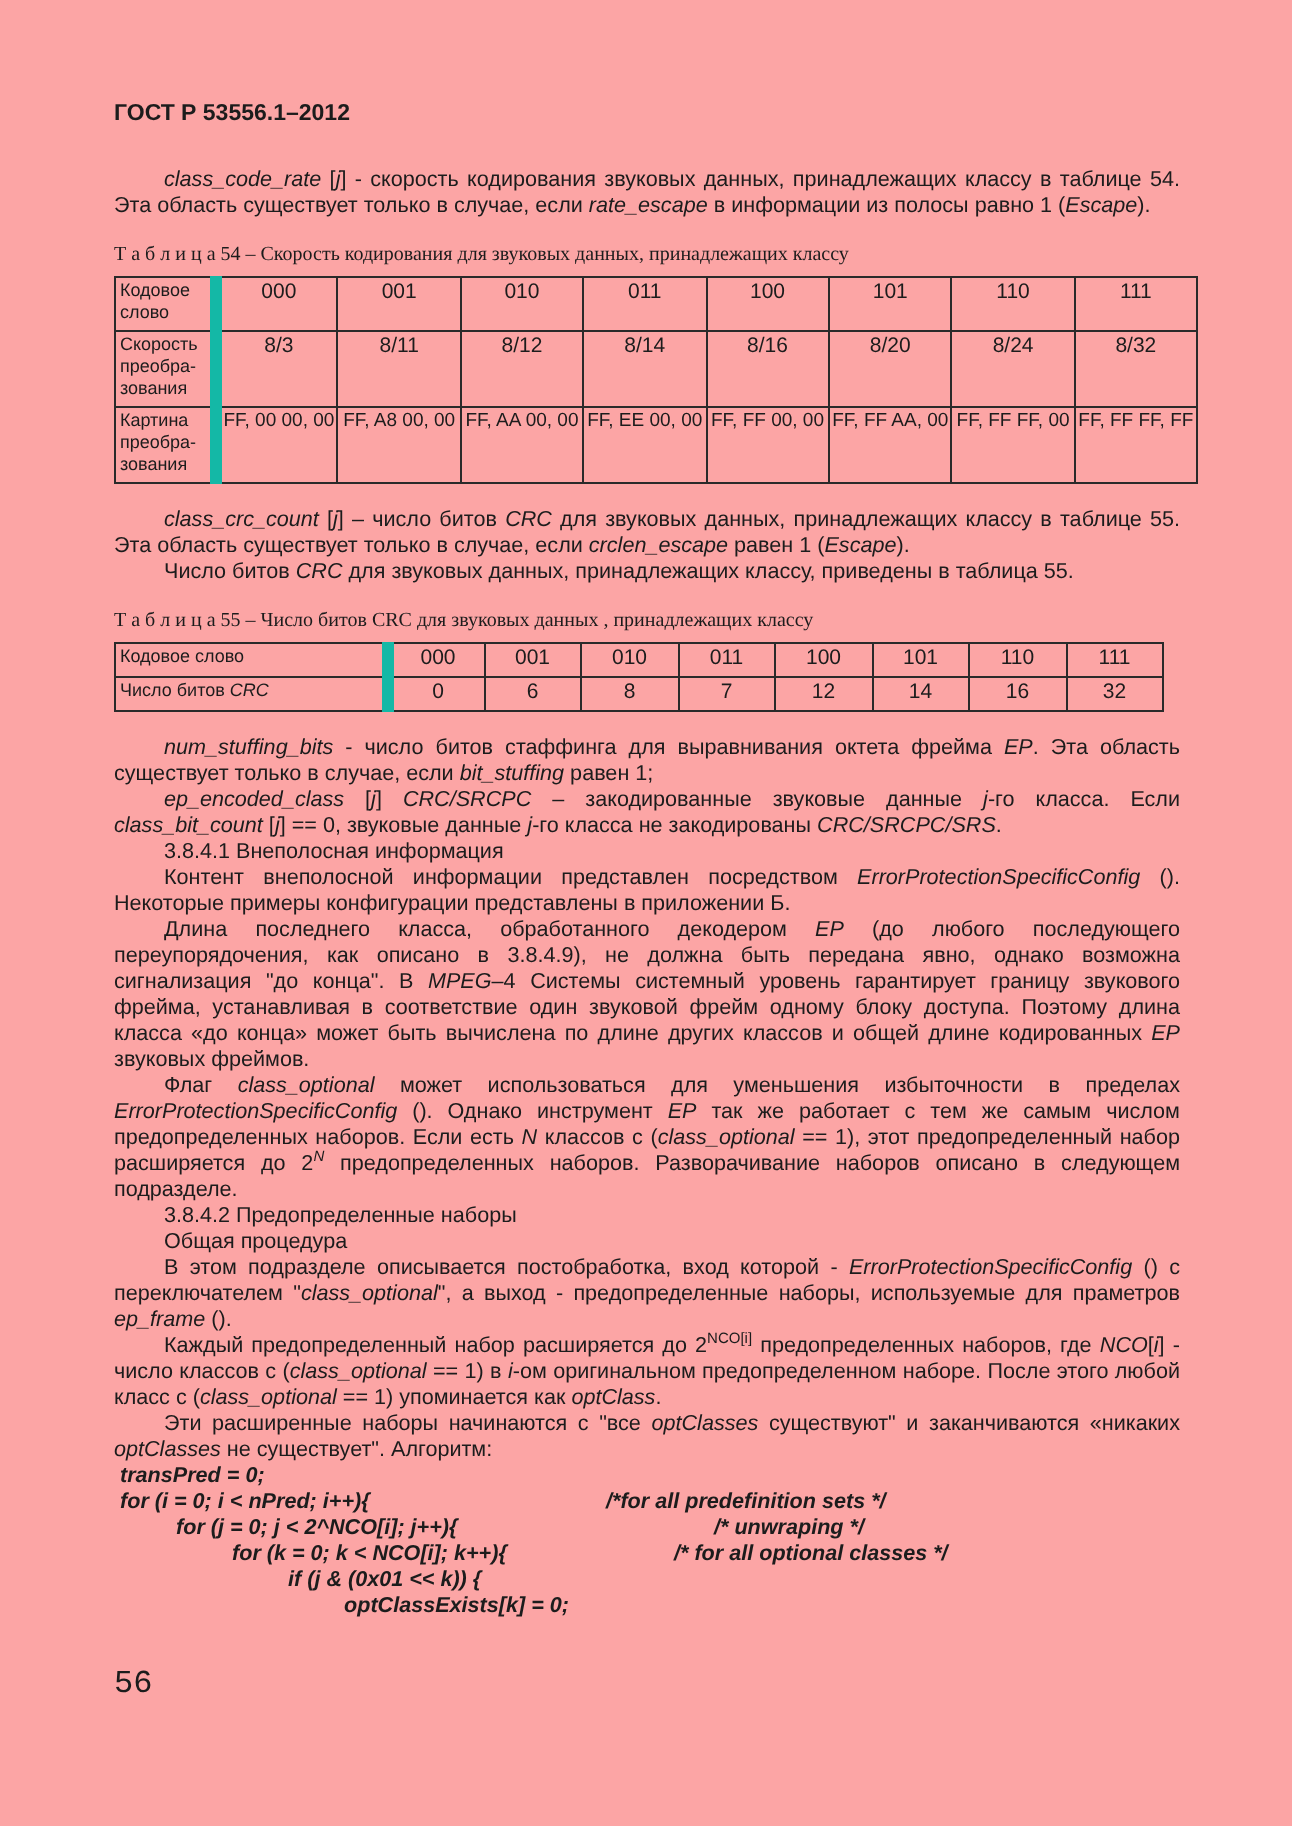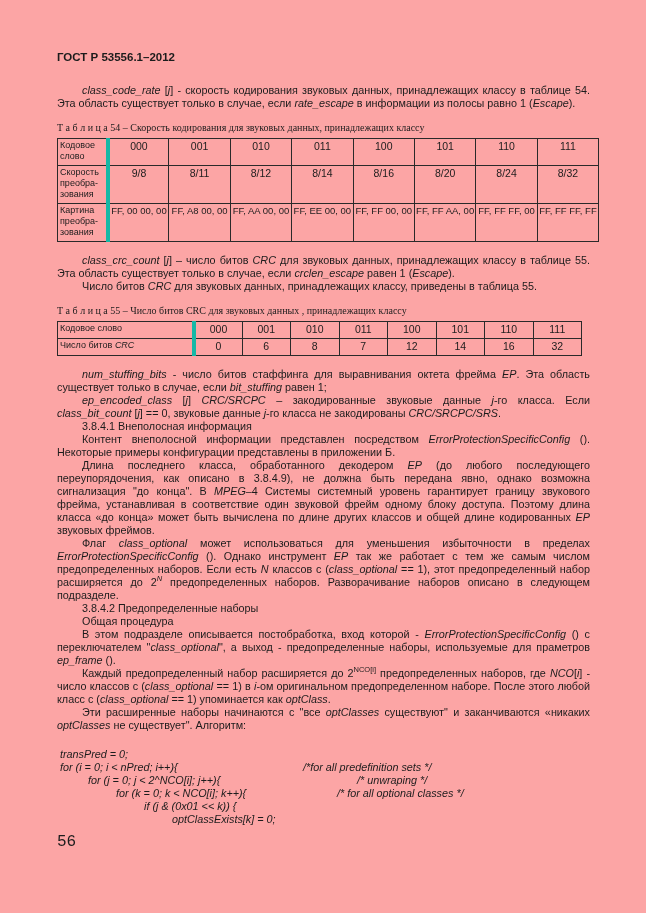--- a/index.html
+++ b/index.html
@@ -22,33 +22,33 @@
   .i{font-style:italic;}
   .sup{vertical-align:super;font-size:7.5px;line-height:0;}
   .i.sup,.sup.i{font-style:italic;}
   .caption{font-size:10px;line-height:12px;margin:12px 0 4px 0;text-align:left;font-family:Liberation Serif, serif;}
   table.tbl{border-collapse:collapse;table-layout:fixed;}
   .t54{width:541px;}
   .t55{width:524px;}
   .tbl td{border:1px solid #2a2a2a;vertical-align:top;padding:1px 2px;}
   .tbl td.lbl{
     font-size:9px;line-height:11px;text-align:left;
-    border-right:4px solid #14b8a6;white-space:pre-line;
+    border-right:6px solid #14b8a6;white-space:pre-line;
   }
   .tbl td.val{text-align:center;font-size:10.5px;line-height:12px;white-space:nowrap;overflow:hidden;}
   .t54 .c-lbl{width:50px;}
   .t54 .c-val{width:61.4px;}
   .t55 .c-lbl{width:136px;}
   .t55 .c-val{width:48.5px;}
   .t54 tr:nth-child(1) td{height:24px;}
   .t54 tr:nth-child(2) td{height:35px;}
   .t54 tr:nth-child(3) td{height:35px;}
   .t54 tr:nth-child(3) td.val{font-size:9.5px;padding:1px 0;}
   .t55 td{height:14px;}
-  .code{margin-top:16px;}
+  .code{margin-top:0;font-weight:bold;}
   .code-line{position:relative;font-style:italic;white-space:pre;line-height:13px;}
   .cm{position:absolute;top:0;font-style:italic;}
   .page-number{position:absolute;left:57px;top:836px;font-size:16px;font-family:Liberation Mono, monospace;}
 </style>
 </head>
 <body>
 
 <div class="page">
   <div class="content">
 
@@ -72,21 +72,21 @@
             <td class="val">011</td>
             <td class="val">100</td>
             <td class="val">101</td>
             <td class="val">110</td>
             <td class="val">111</td>
           </tr>
           <tr>
             <td class="lbl"><span>Скорость
 преобра-
 зования</span></td>
-            <td class="val">9/8</td>
+            <td class="val">8/3</td>
             <td class="val">8/11</td>
             <td class="val">8/12</td>
             <td class="val">8/14</td>
             <td class="val">8/16</td>
             <td class="val">8/20</td>
             <td class="val">8/24</td>
             <td class="val">8/32</td>
           </tr>
           <tr>
             <td class="lbl"><span>Картина

